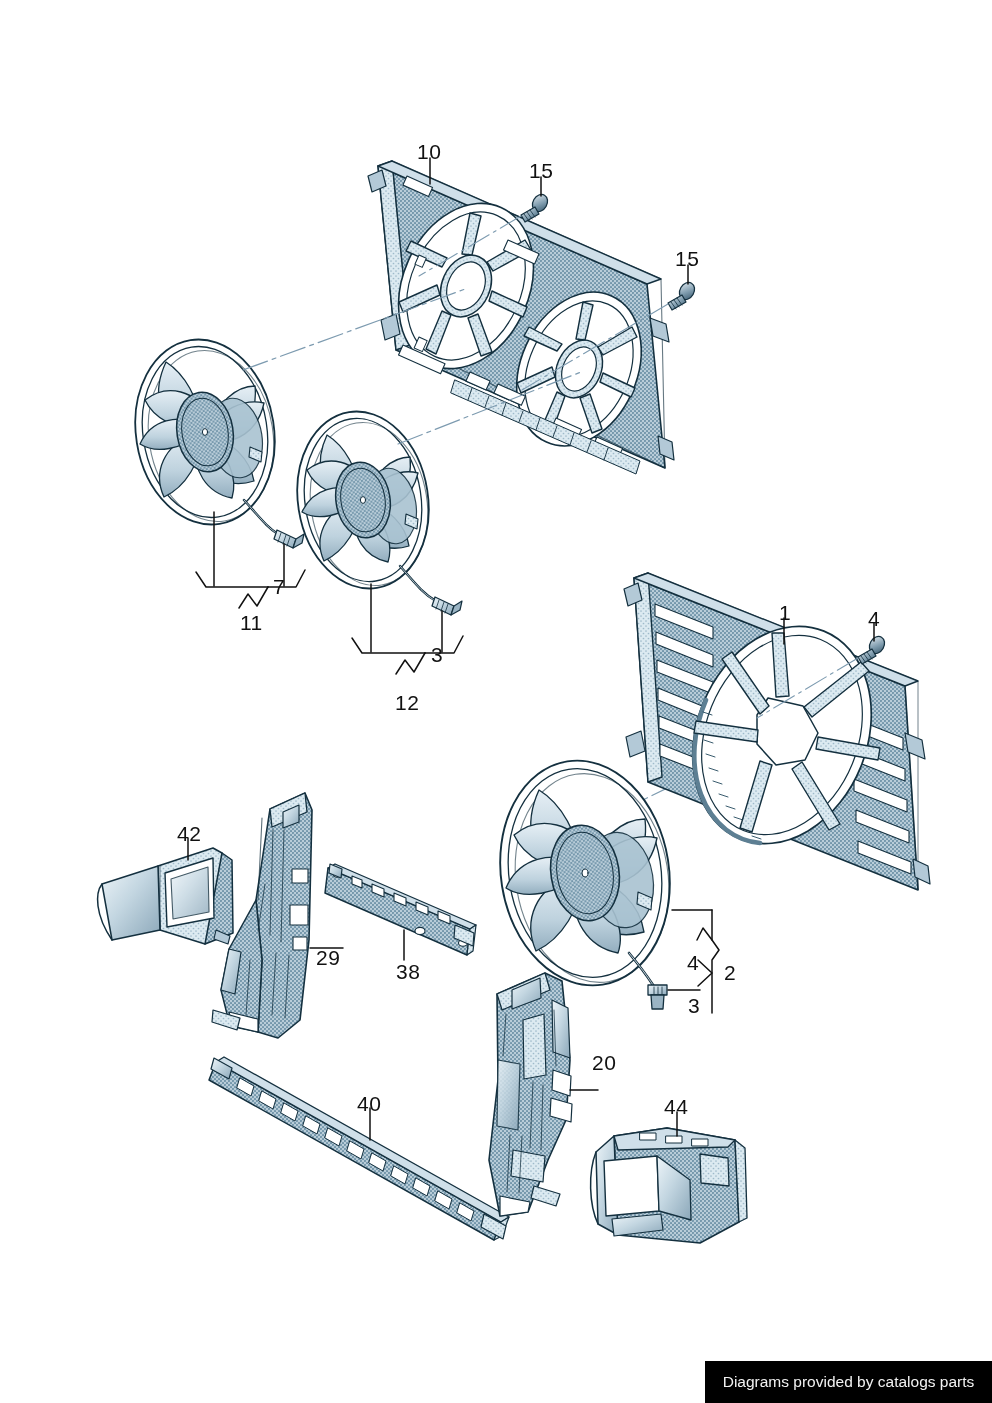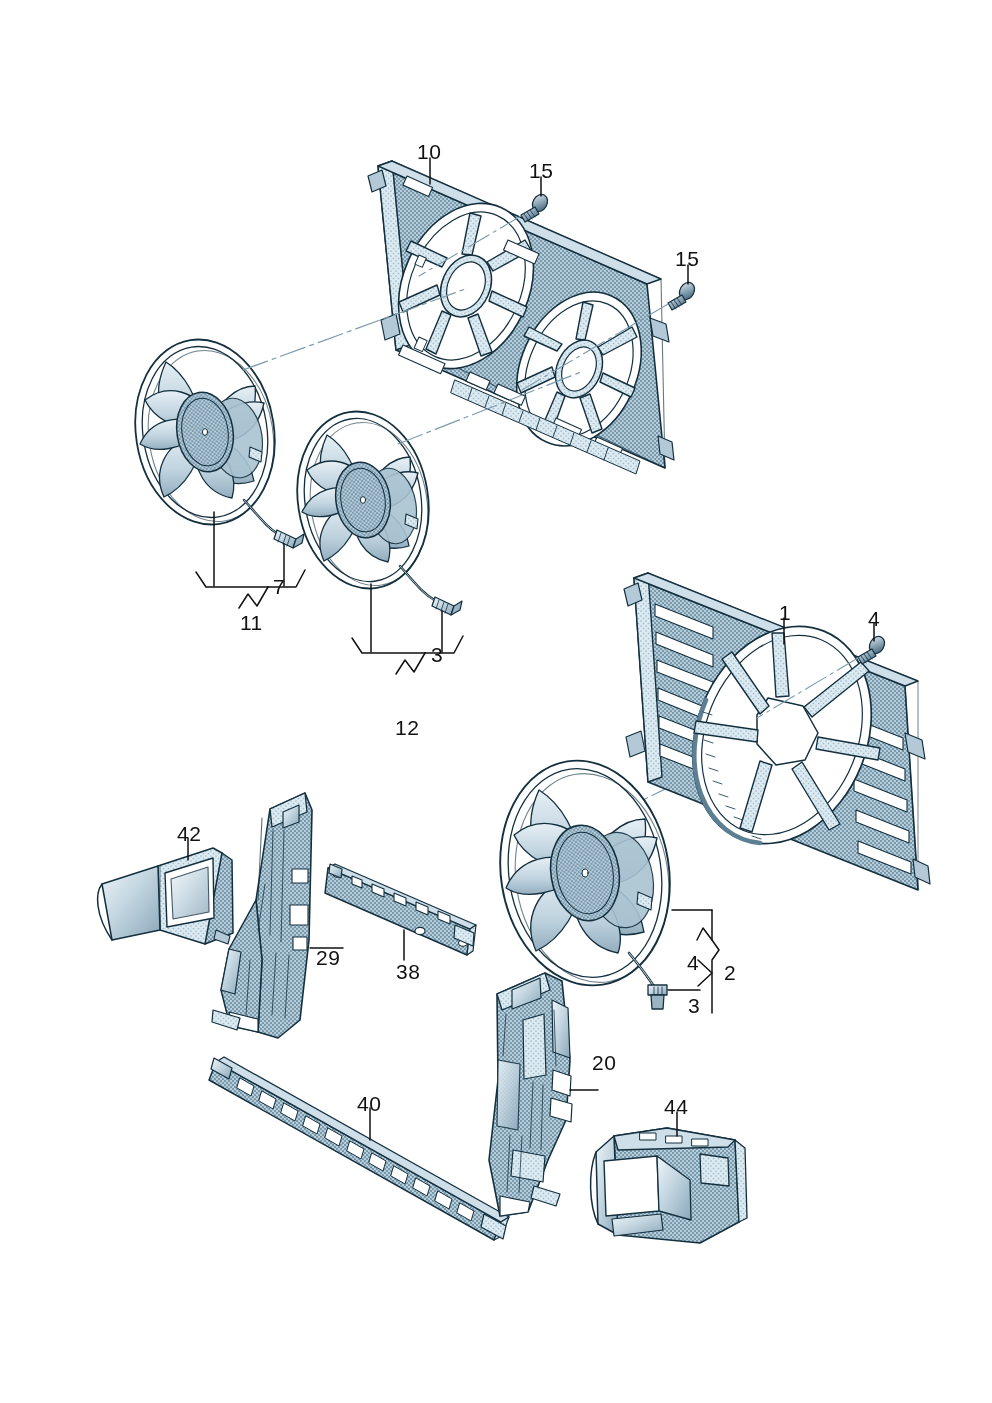--- a/index.html
+++ b/index.html
@@ -497,28 +497,31 @@
       </g>
 
     </g>
   </svg>
 
   <div class="callout" style="left:417px;top:141px;">10</div>
   <div class="callout" style="left:529px;top:160px;">15</div>
   <div class="callout" style="left:675px;top:248px;">15</div>
   <div class="callout" style="left:240px;top:612px;">11</div>
   <div class="callout" style="left:273px;top:576px;">7</div>
-  <div class="callout" style="left:395px;top:717px;">12</div>
+  <div class="callout" style="left:395px;top:692px;">12</div>
   <div class="callout" style="left:431px;top:644px;">3</div>
   <div class="callout" style="left:779px;top:602px;">1</div>
   <div class="callout" style="left:868px;top:608px;">4</div>
   <div class="callout" style="left:724px;top:962px;">2</div>
   <div class="callout" style="left:687px;top:952px;">4</div>
   <div class="callout" style="left:688px;top:995px;">3</div>
   <div class="callout" style="left:177px;top:823px;">42</div>
   <div class="callout" style="left:316px;top:947px;">29</div>
   <div class="callout" style="left:396px;top:961px;">38</div>
   <div class="callout" style="left:357px;top:1093px;">40</div>
   <div class="callout" style="left:592px;top:1052px;">20</div>
   <div class="callout" style="left:664px;top:1096px;">44</div>
 
+  <div id="footer">
+    <span>Diagrams provided by catalogs parts</span>
+  </div>
 
 </div>
 
 </body></html>

